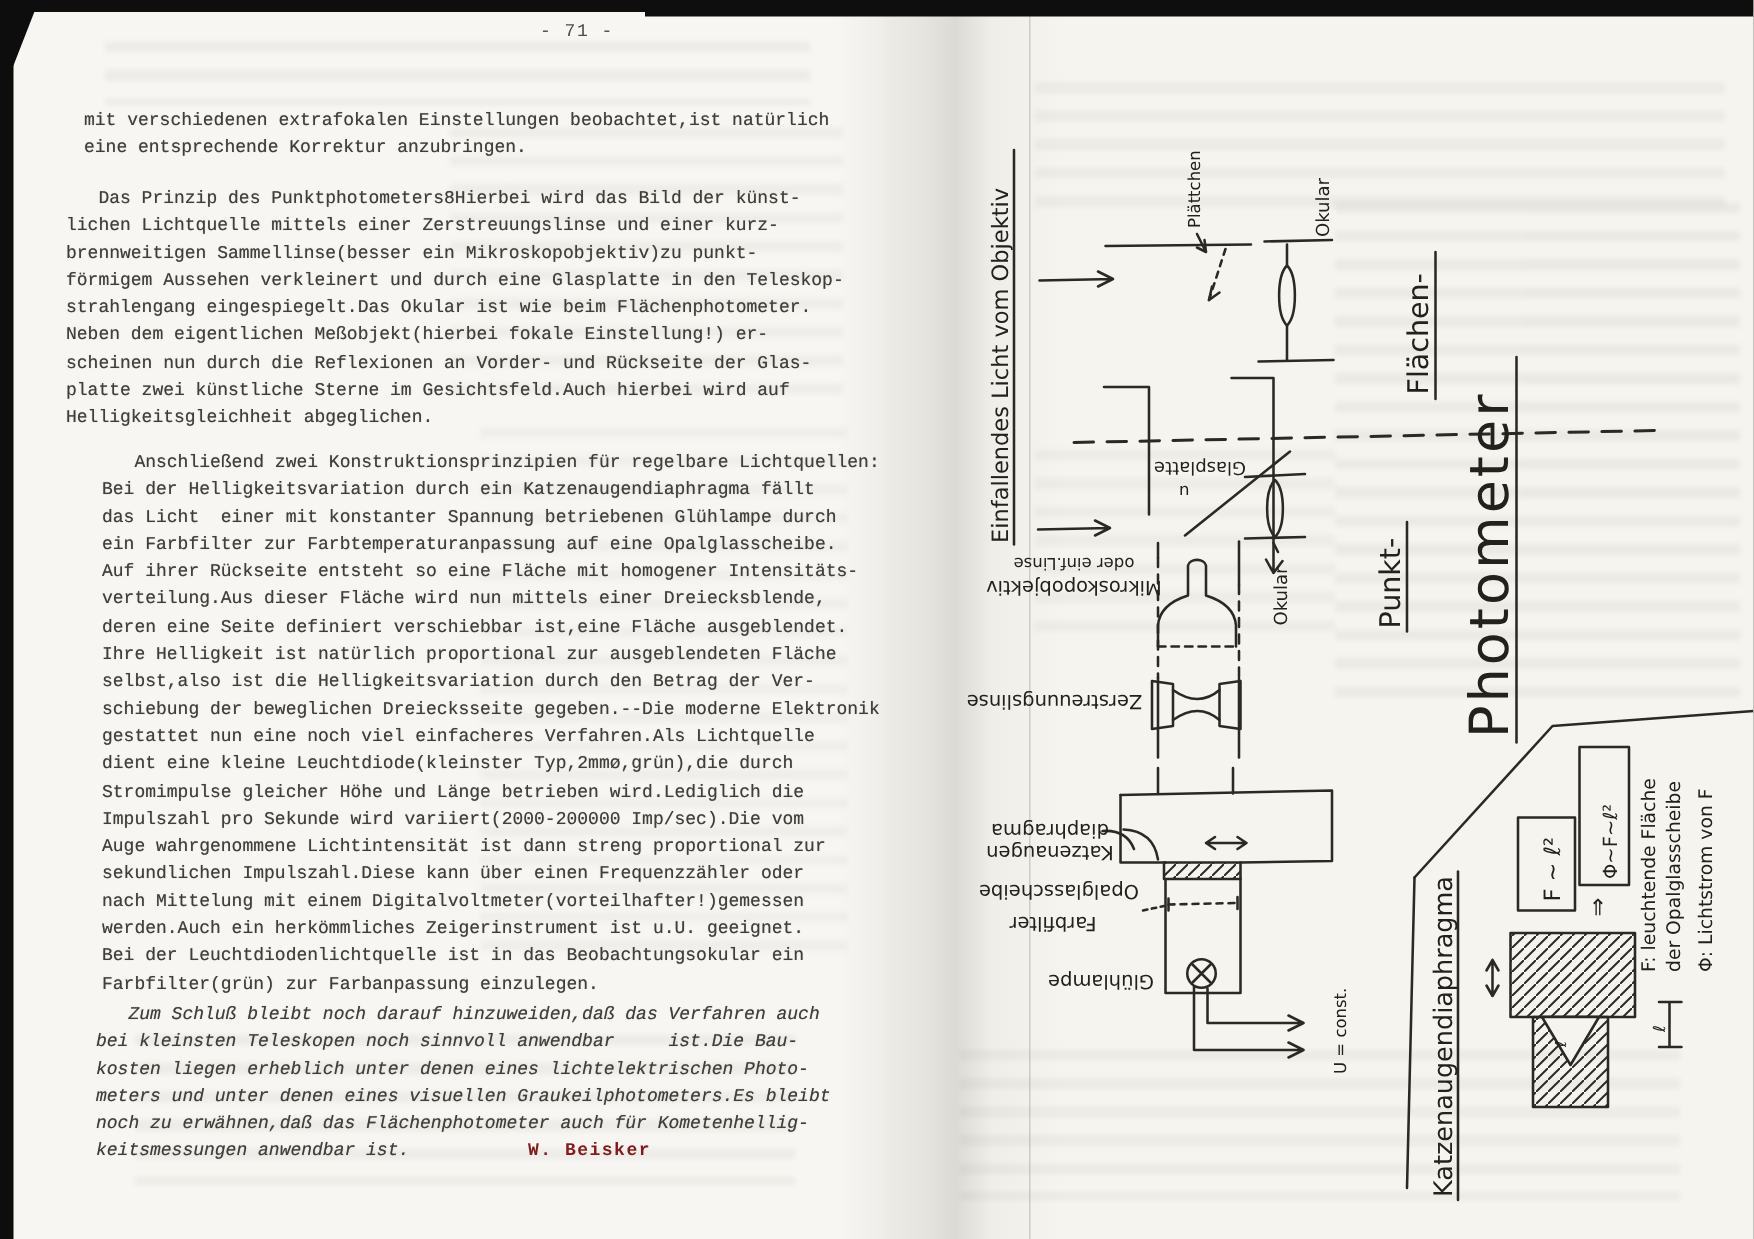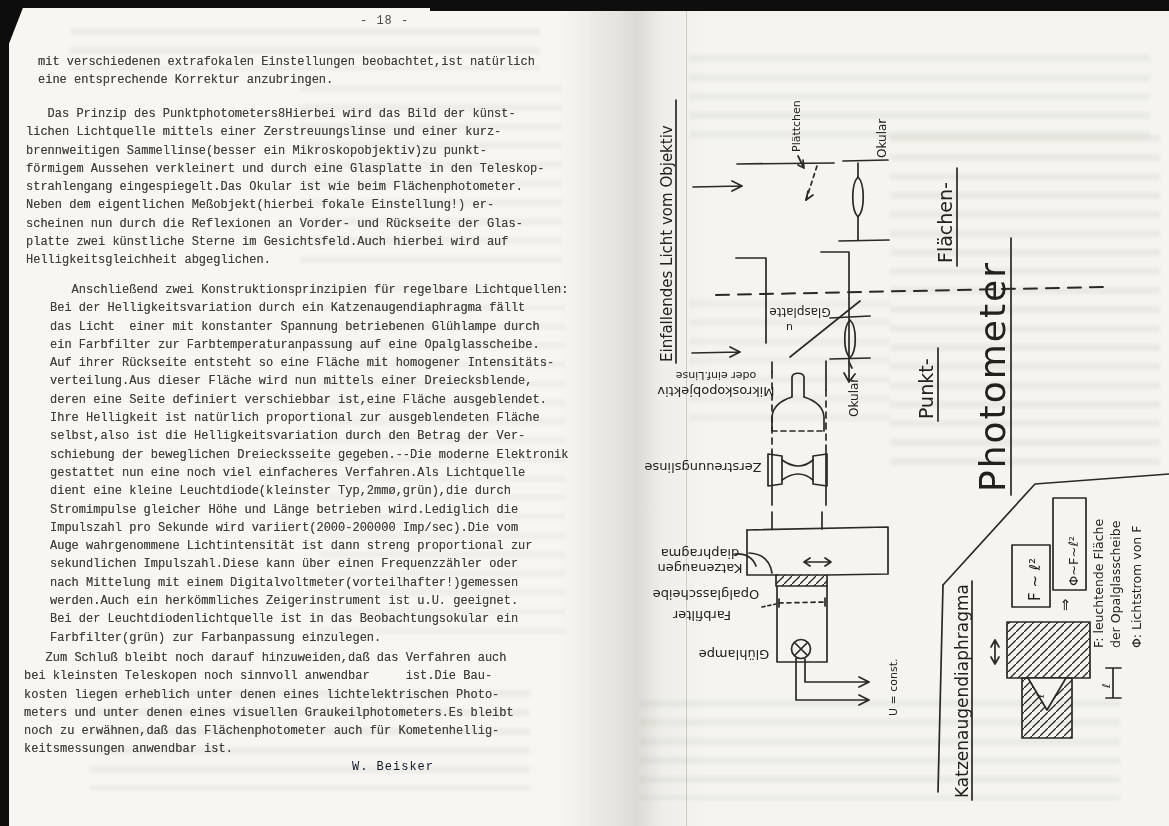--- a/index.html
+++ b/index.html
@@ -13,29 +13,29 @@
   .bar-left{position:absolute;left:0;top:0;width:9px;height:826px;background:#0d0d0d;z-index:6;}
   .corner-wedge{position:absolute;left:0;top:0;width:26px;height:50px;background:#0d0d0d;
         clip-path:polygon(0 0,100% 0,25% 100%,0 100%);z-index:7;}
   .gutter{position:absolute;left:558px;top:0;width:152px;height:826px;z-index:2;
         background:linear-gradient(90deg,rgba(92,90,82,0) 0%,rgba(92,90,82,.10) 38%,
         rgba(92,90,82,.17) 52%,rgba(92,90,82,.04) 68%,rgba(92,90,82,0) 100%);}
   .crease{position:absolute;left:686px;top:0;width:1px;height:826px;background:rgba(110,106,96,.28);z-index:2;}
   .pageno{position:absolute;left:360px;top:14px;z-index:3;
         font-family:"Liberation Mono","DejaVu Sans Mono",monospace;font-size:12px;
         color:#4c4a46;letter-spacing:1px;}
-  .para{position:absolute;margin:0;z-index:3;
+  .para{position:absolute;margin:18px;z-index:3;
         font-family:"Liberation Mono","DejaVu Sans Mono",monospace;
         font-size:12px;line-height:18.3px;color:#413e39;white-space:pre;
         text-shadow:0 0 .5px rgba(45,42,38,.55);}
   .p1{left:38px;top:53px;} .p2{left:26px;top:105px;}
-  .p3{left:50px;top:281px;} .p4{left:24px;top:649px;}
+  .p3{left:50px;top:281px;} .p4{left:46px;top:649px;font-style:italic;}
   .signature{position:absolute;left:352px;top:760px;z-index:3;
         font-family:"Liberation Mono","DejaVu Sans Mono",monospace;
-        font-size:12px;color:#0f172a;letter-spacing:1px;}
+        font-size:12px;color:#7f1d1d;letter-spacing:1px;font-weight:bold;}
   .smudge{position:absolute;z-index:1;filter:blur(1.8px);
         background:repeating-linear-gradient(180deg,rgba(108,104,96,.15) 0 7px,rgba(108,104,96,0) 7px 19px);}
   svg.diagram{position:absolute;left:610px;top:0;z-index:3;}
   svg.diagram text{font-family:"DejaVu Sans",sans-serif;fill:#23211e;}
 </style>
 </head>
 <body>
 
 <div class="scan">
 
@@ -46,21 +46,21 @@
 
   <div class="smudge" style="left:70px;top:28px;width:470px;height:42px;opacity:.5;"></div>
   <div class="smudge" style="left:300px;top:85px;width:262px;height:180px;opacity:.42;"></div>
   <div class="smudge" style="left:320px;top:285px;width:245px;height:350px;opacity:.35;"></div>
   <div class="smudge" style="left:90px;top:690px;width:440px;height:100px;opacity:.5;"></div>
   <div class="smudge" style="left:690px;top:55px;width:460px;height:85px;opacity:.45;"></div>
   <div class="smudge" style="left:890px;top:135px;width:270px;height:335px;opacity:.5;"></div>
   <div class="smudge" style="left:690px;top:300px;width:200px;height:130px;opacity:.4;"></div>
   <div class="smudge" style="left:640px;top:700px;width:480px;height:100px;opacity:.45;"></div>
 
-  <div class="pageno">- 18 -</div>
+  <div class="pageno">- 71 -</div>
   <pre class="para p1">mit verschiedenen extrafokalen Einstellungen beobachtet,ist natürlich
 eine entsprechende Korrektur anzubringen.</pre>
   <pre class="para p2">   Das Prinzip des Punktphotometers8Hierbei wird das Bild der künst-
 lichen Lichtquelle mittels einer Zerstreuungslinse und einer kurz-
 brennweitigen Sammellinse(besser ein Mikroskopobjektiv)zu punkt-
 förmigem Aussehen verkleinert und durch eine Glasplatte in den Teleskop-
 strahlengang eingespiegelt.Das Okular ist wie beim Flächenphotometer.
 Neben dem eigentlichen Meßobjekt(hierbei fokale Einstellung!) er-
 scheinen nun durch die Reflexionen an Vorder- und Rückseite der Glas-
 platte zwei künstliche Sterne im Gesichtsfeld.Auch hierbei wird auf

